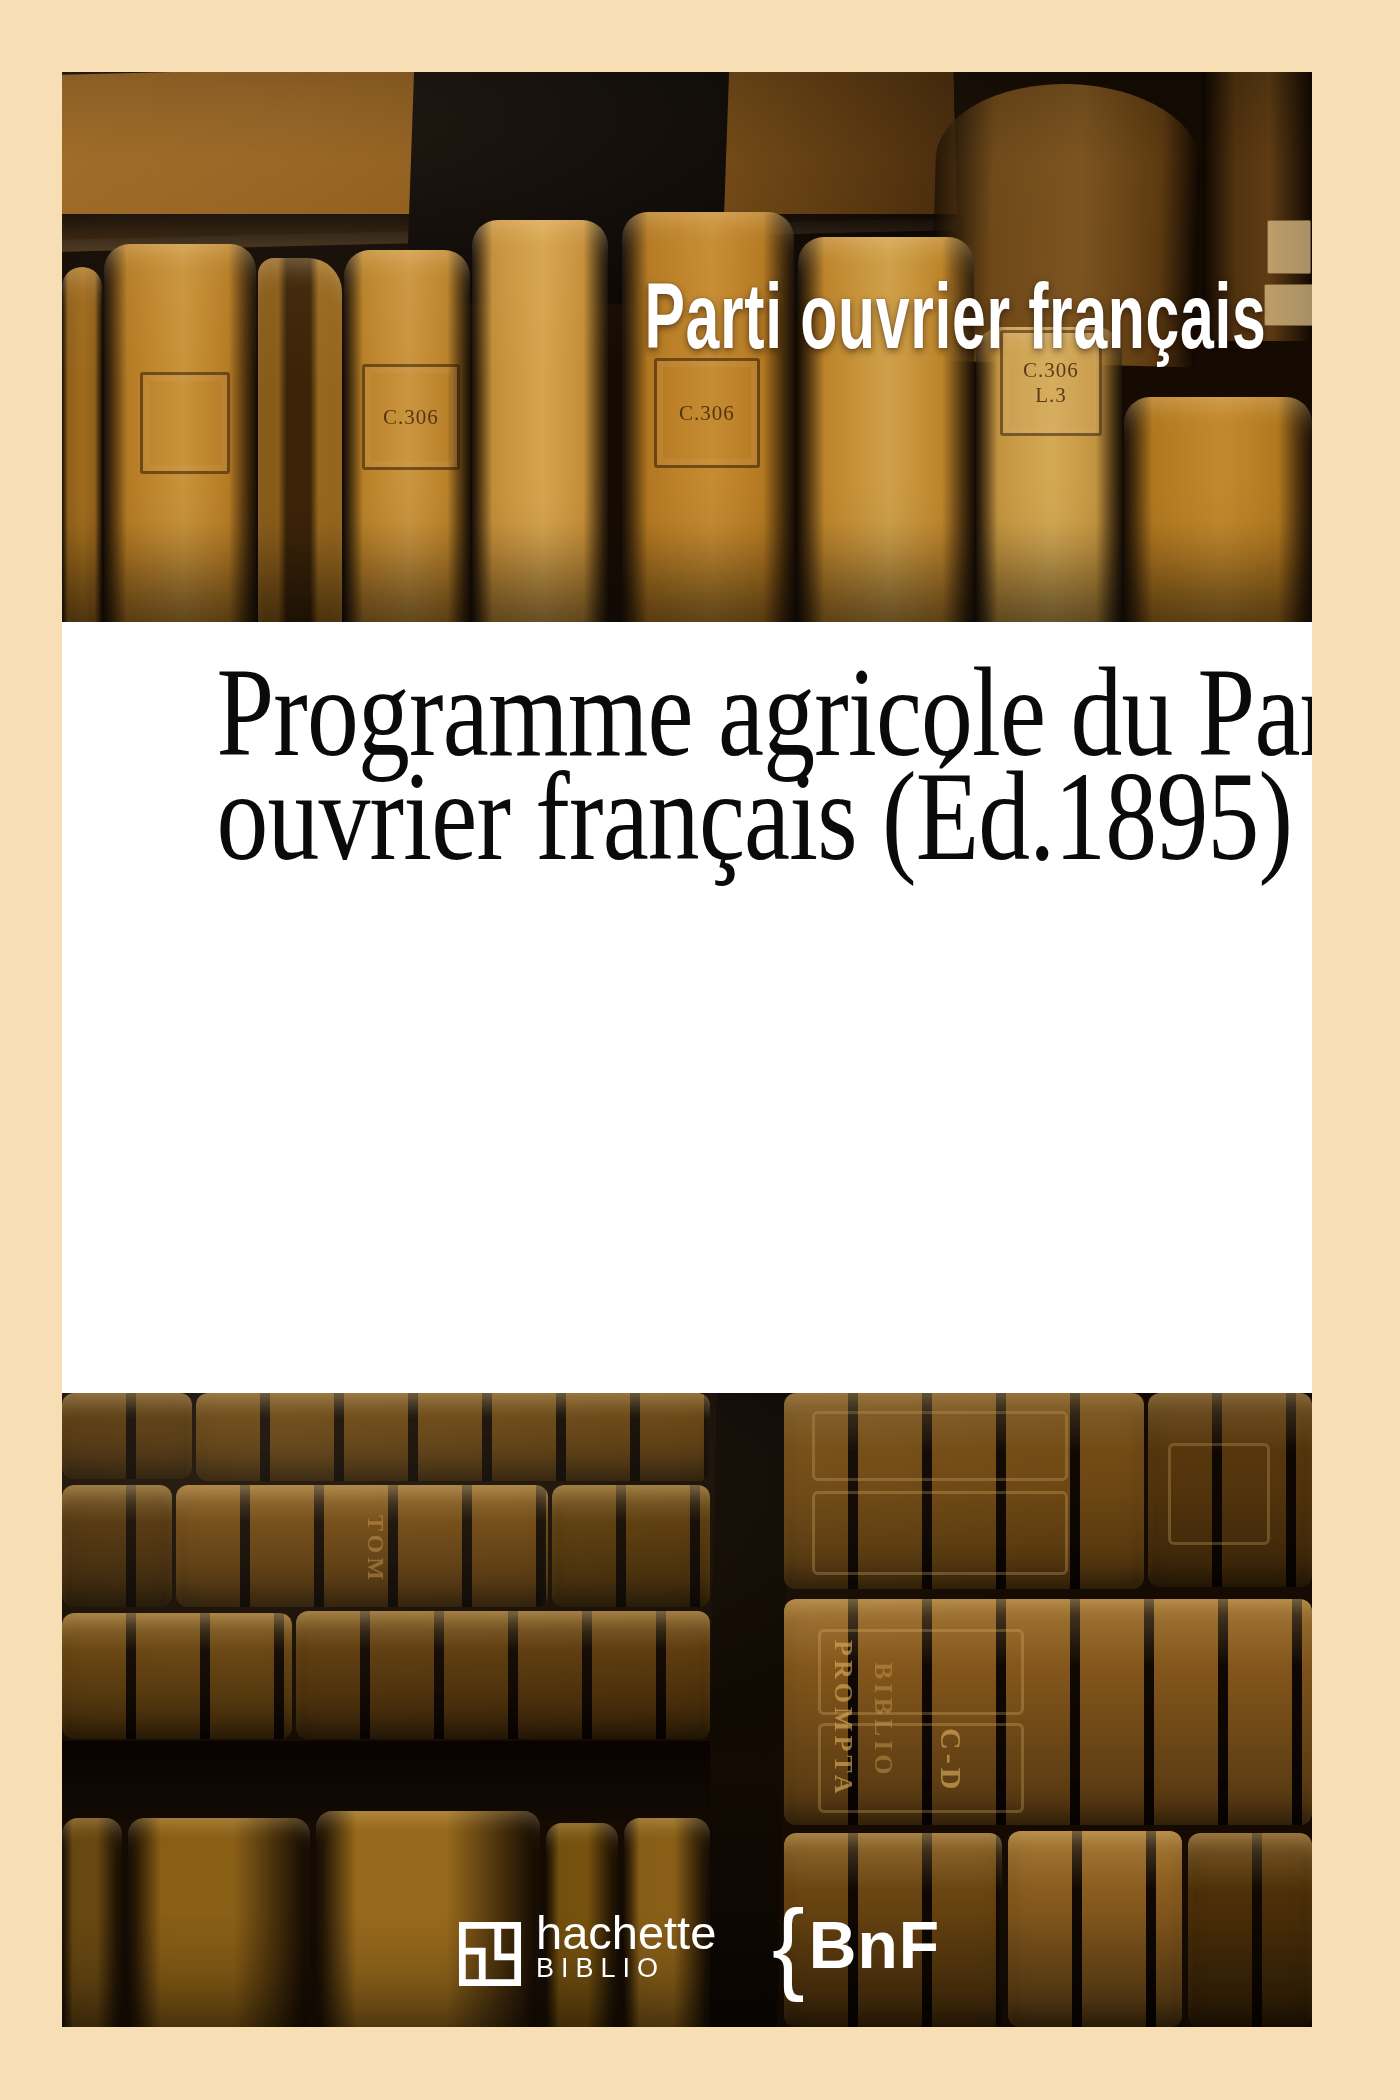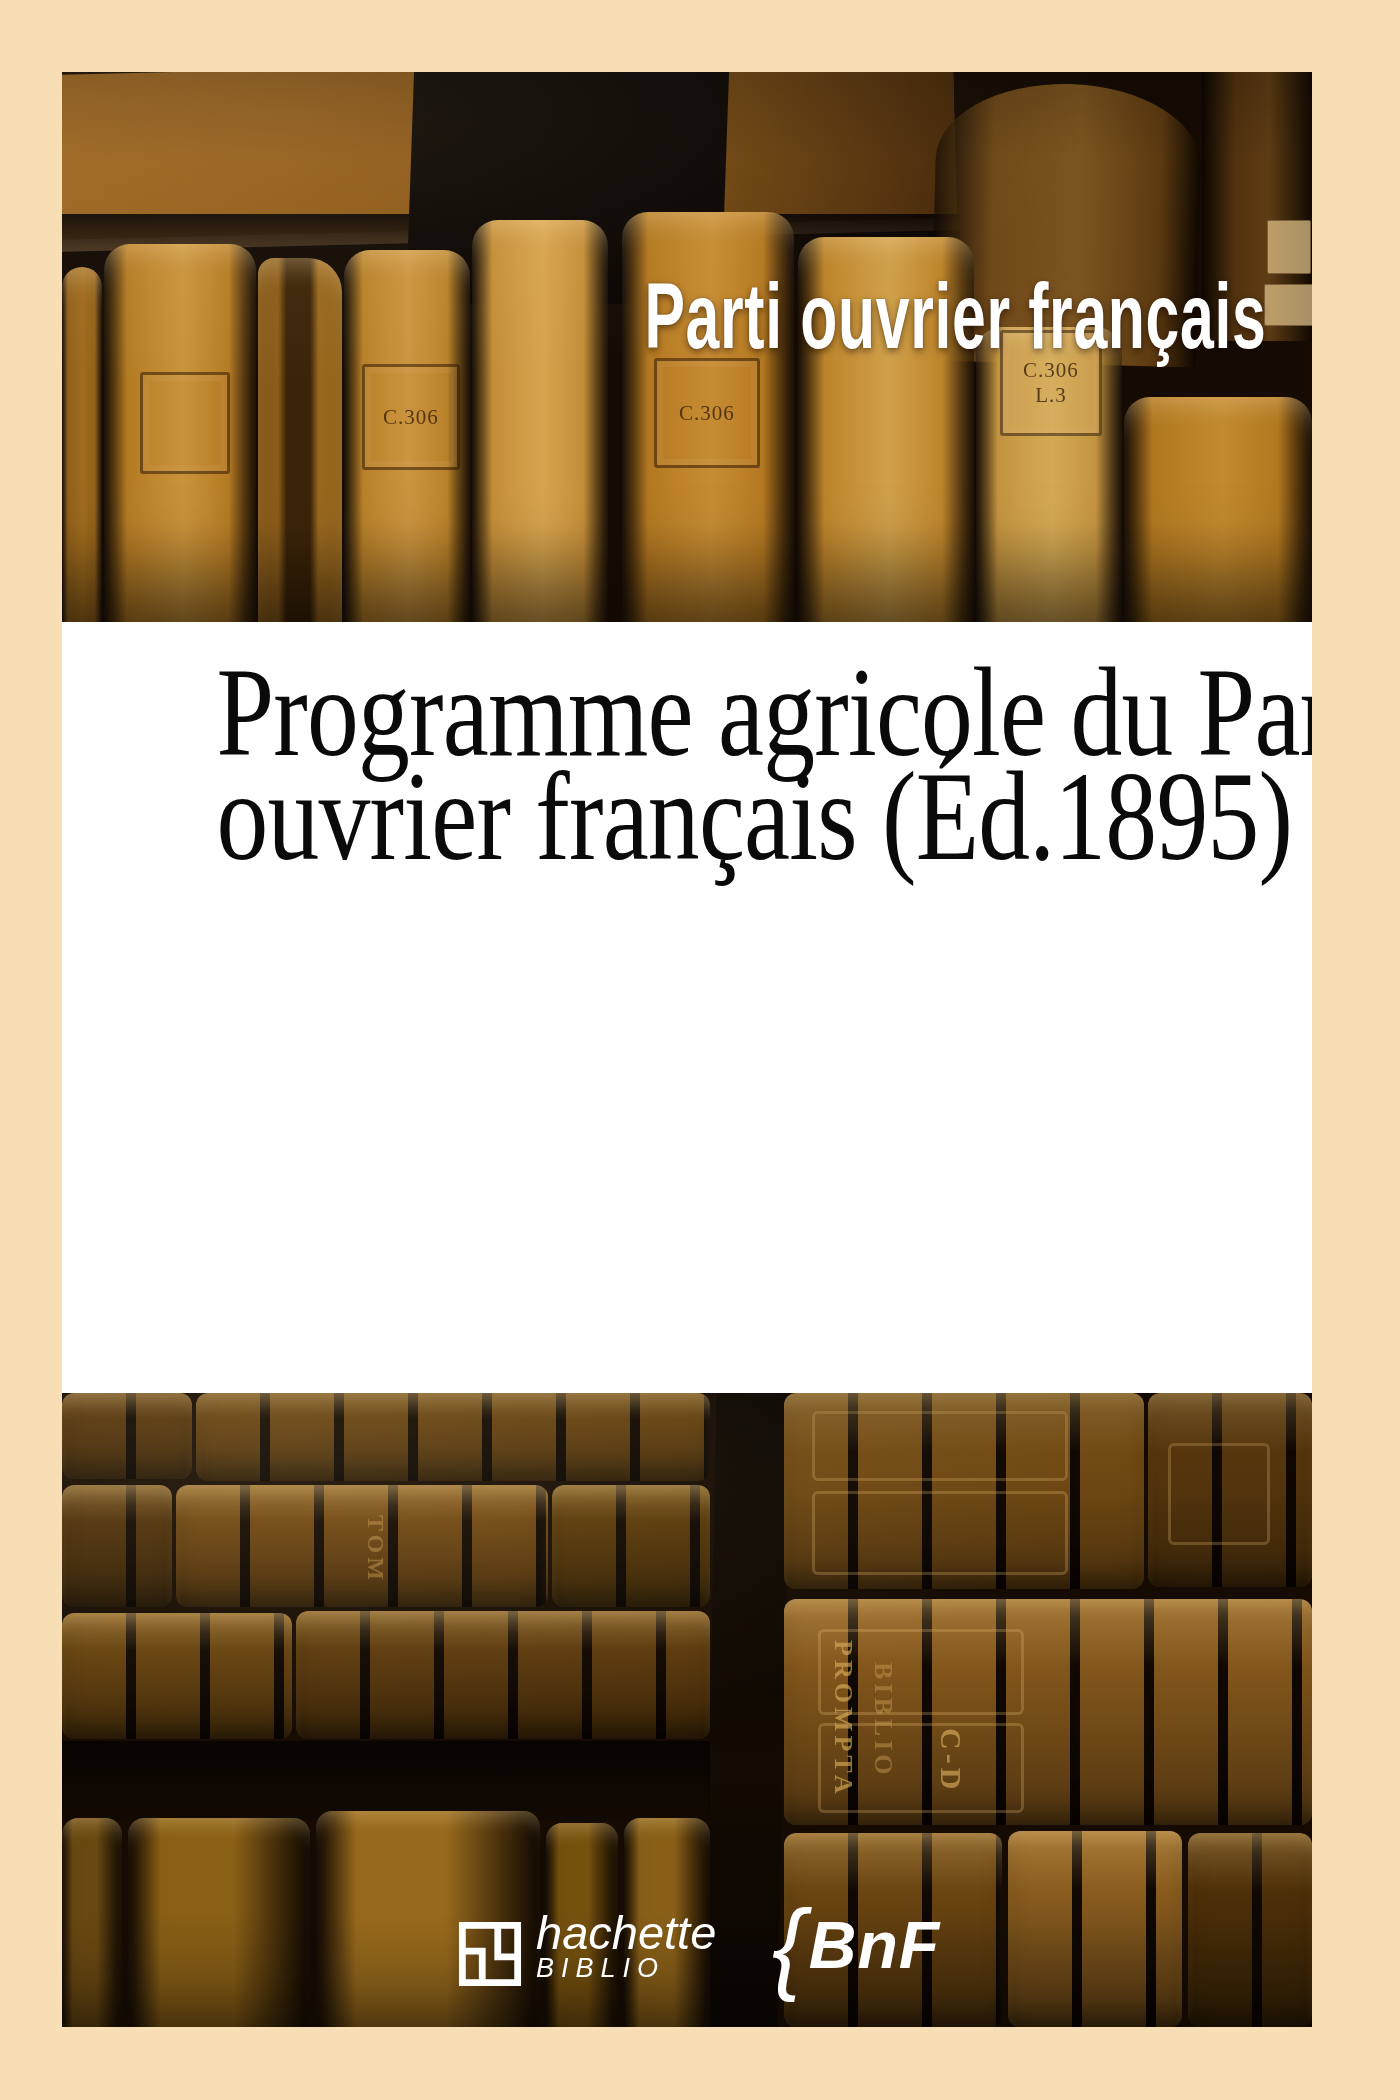--- a/index.html
+++ b/index.html
@@ -107,21 +107,21 @@
     position:absolute;border:3px solid rgba(235,195,120,.26);border-radius:6px;z-index:4;
   }
   .vtext{
     position:absolute;z-index:4;writing-mode:vertical-rl;
     font-family:"Liberation Serif",serif;font-weight:700;
     color:rgba(215,170,90,.66);letter-spacing:4px;text-align:center;
   }
   .vtext.dim{color:rgba(205,160,85,.45);}
 
   
-  .logos{position:absolute;inset:0;z-index:10;font-style:italic;}
+  .logos{position:absolute;inset:0;z-index:10;}
   .hachette-mark{position:absolute;left:396px;top:528px;width:64px;height:66px;}
   .hachette-words{position:absolute;left:474px;top:519px;color:#fff;}
   .hachette-name{
     display:block;font-size:47px;line-height:42px;font-weight:400;letter-spacing:0;
   }
   .livre{
     display:block;font-size:27px;line-height:29px;font-weight:400;letter-spacing:7px;
   }
   .bnf{position:absolute;left:710px;top:512px;display:flex;align-items:center;color:#fff;}
   .bnf-brace{font-size:98px;line-height:80px;font-weight:400;transform:scaleY(1.05);}

